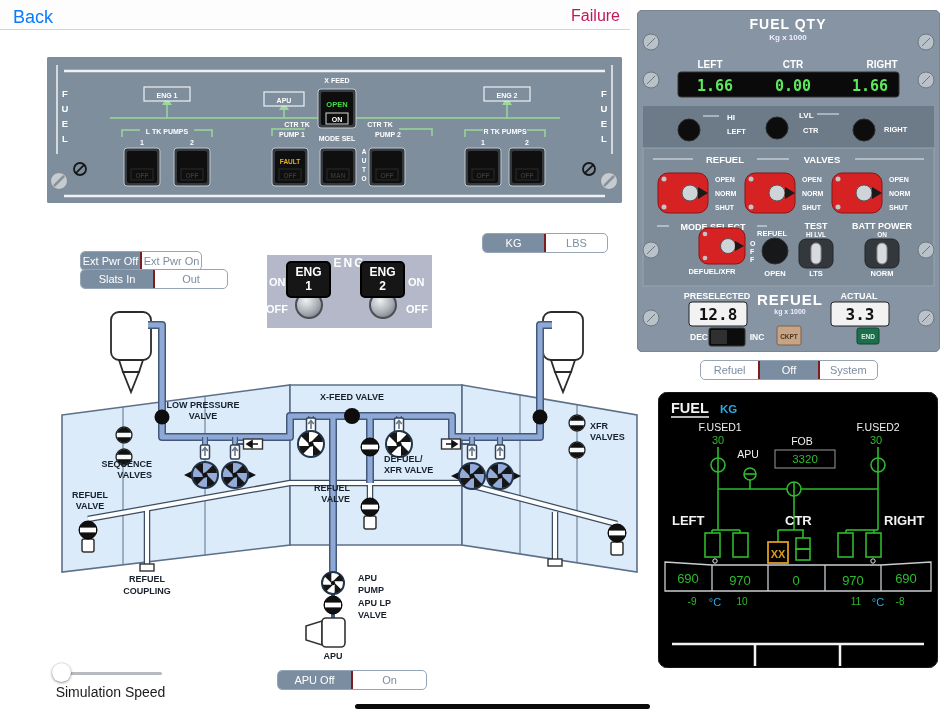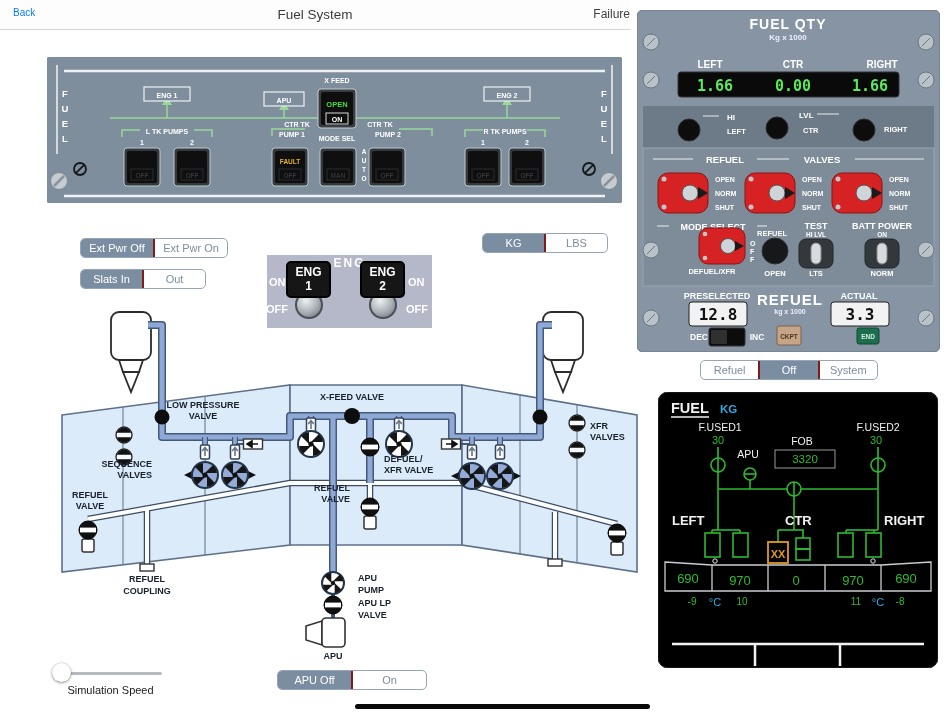--- a/index.html
+++ b/index.html
@@ -1,38 +1,38 @@
 <!DOCTYPE html>
 <html><head>
 <meta charset="utf-8">
 <style>
   *{margin:0;padding:0;box-sizing:border-box}
   body{background:#fff;font-family:"Liberation Sans",sans-serif;}
   #app{position:relative;width:950px;height:712px;background:#fff;overflow:hidden}
   .abs{position:absolute}
   
   #nav{position:absolute;left:0;top:0;width:630px;height:30px;background:#fdfdfd;border-bottom:1px solid #d4d4d4}
-  #nav .back{position:absolute;left:13px;top:7px;font-size:10px;color:#0a7aff}
+  #nav .back{position:absolute;left:13px;top:7px;font-size:18px;color:#0a7aff}
   #nav .title{position:absolute;left:0;right:0;top:7px;text-align:center;font-size:13.5px;color:#3a3a3a}
-  #nav .failure{position:absolute;right:0;top:7px;font-size:12px;color:#404040}
+  #nav .failure{position:absolute;right:10px;top:7px;font-size:16px;color:#be185d}
   
   .seg{position:absolute;display:flex;height:20px;border:1px solid #96a5b6;border-radius:5px;overflow:hidden;background:#fff}
   .seg .opt{flex:1;display:flex;align-items:center;justify-content:center;font-size:11px;color:#7d8da0;border-left:2px solid #7f1d1d;white-space:nowrap}
   .seg .opt:first-child{border-left:none}
   .seg .opt.sel{background:#7b8da0;color:#fff}
   
   #engpanel{position:absolute;left:267px;top:255px;width:165px;height:73px;background:#b5b8c8}
   #engpanel .ttl{position:absolute;left:0;right:0;top:1px;text-align:center;color:#fff;font-weight:bold;font-size:12px;letter-spacing:2px}
   #engpanel .knob{position:absolute;width:28px;height:28px;border-radius:50%;top:36px;background:radial-gradient(circle at 38% 32%,#eef0f2,#a8aeb4 55%,#62686e);border:2px solid #4a4f54}
   #engpanel .cap{position:absolute;top:6px;width:45px;height:37px;background:#161616;border:2px solid #000;border-radius:5px;color:#fff;font-weight:bold;font-size:12px;line-height:1.15;display:flex;flex-direction:column;align-items:center;justify-content:center}
   #engpanel .lbl{position:absolute;color:#fff;font-weight:bold;font-size:11px}
   
   #slider-track{position:absolute;left:57px;top:672px;width:105px;height:3px;background:#b7bbbf;border-radius:2px}
   #slider-knob{position:absolute;left:52px;top:663px;width:19px;height:19px;border-radius:50%;background:#fff;box-shadow:0 1px 3px rgba(0,0,0,.4),0 0 0 .5px rgba(0,0,0,.12)}
-  #slider-label{position:absolute;left:38px;top:684px;width:145px;text-align:center;font-size:11px;color:#1b1b1b}
+  #slider-label{position:absolute;left:38px;top:684px;width:145px;text-align:center;font-size:14px;color:#1b1b1b}
   #homebar{position:absolute;left:355px;top:704px;width:295px;height:5px;background:#0a0a0a;border-radius:3px}
   svg text{font-family:"Liberation Sans",sans-serif}
   .seg7{font-family:"DejaVu Sans Mono",monospace;font-weight:bold}
   
   .wing{fill:#dcebf9;stroke:#5d7089;stroke-width:1.6}
   .rib{stroke:#5d7089;stroke-width:1}
   .po{stroke:#44597a;stroke-width:8;fill:none;stroke-linejoin:round}
   .pi{stroke:#8fa9d6;stroke-width:5;fill:none;stroke-linejoin:round}
   .pob{stroke:#44597a;stroke-width:6;fill:none}
   .pib{stroke:#8fa9d6;stroke-width:3.6;fill:none}
@@ -44,21 +44,20 @@
   .eg{stroke:#2dbb2d;stroke-width:1.6;fill:none}
   .et-g{fill:#2dbb2d}.et-w{fill:#f2f2f2}.et-c{fill:#2aabe2}.et-a{fill:#e09a20}
 </style>
 </head>
 <body>
 
 <div id="app">
 
   <div id="nav">
     <span class="back">Back</span>
-    <span class="title">Fuel System</span>
     <span class="failure">Failure</span>
   </div>
 
   <svg class="abs" style="left:47px;top:57px" width="575" height="146" viewBox="0 0 575 146">
     <rect width="575" height="146" rx="2" fill="#7e8e9c" stroke="#69direction7884"></rect>
     <rect width="575" height="146" rx="2" fill="#7e8e9c"></rect>
     <line x1="17" y1="14" x2="558" y2="14" stroke="#eef1f3" stroke-width="2.5"></line>
     <line x1="17" y1="139" x2="558" y2="139" stroke="#eef1f3" stroke-width="2.5"></line>
     <line x1="10" y1="8" x2="10" y2="97" stroke="#f0f3f5" stroke-width="1.5"></line>
     <line x1="565" y1="8" x2="565" y2="97" stroke="#f0f3f5" stroke-width="1.5"></line>
@@ -355,25 +354,25 @@
       <text class="dlbl" x="107" y="282" text-anchor="middle">REFUEL</text>
       <text class="dlbl" x="107" y="294" text-anchor="middle">COUPLING</text>
       <text class="dlbl" x="318" y="281">APU</text>
       <text class="dlbl" x="318" y="293">PUMP</text>
       <text class="dlbl" x="318" y="306">APU LP</text>
       <text class="dlbl" x="318" y="318">VALVE</text>
       <text class="dlbl" x="293" y="359" text-anchor="middle">APU</text>
     </g>
   </svg>
 
-  <div class="seg" style="left:80px;top:238px;width:148px">
+  <div class="seg" style="left:80px;top:251px;width:122px">
     <div class="opt sel">Ext Pwr Off</div>
     <div class="opt">Ext Pwr On</div>
   </div>
-  <div class="seg" style="left:80px;top:269px;width:126px">
+  <div class="seg" style="left:80px;top:269px;width:148px">
     <div class="opt sel">Slats In</div>
     <div class="opt">Out</div>
   </div>
   <div class="seg" style="left:482px;top:233px;width:126px">
     <div class="opt sel">KG</div>
     <div class="opt">LBS</div>
   </div>
 
   <div id="engpanel">
     <div class="ttl">ENG</div>

